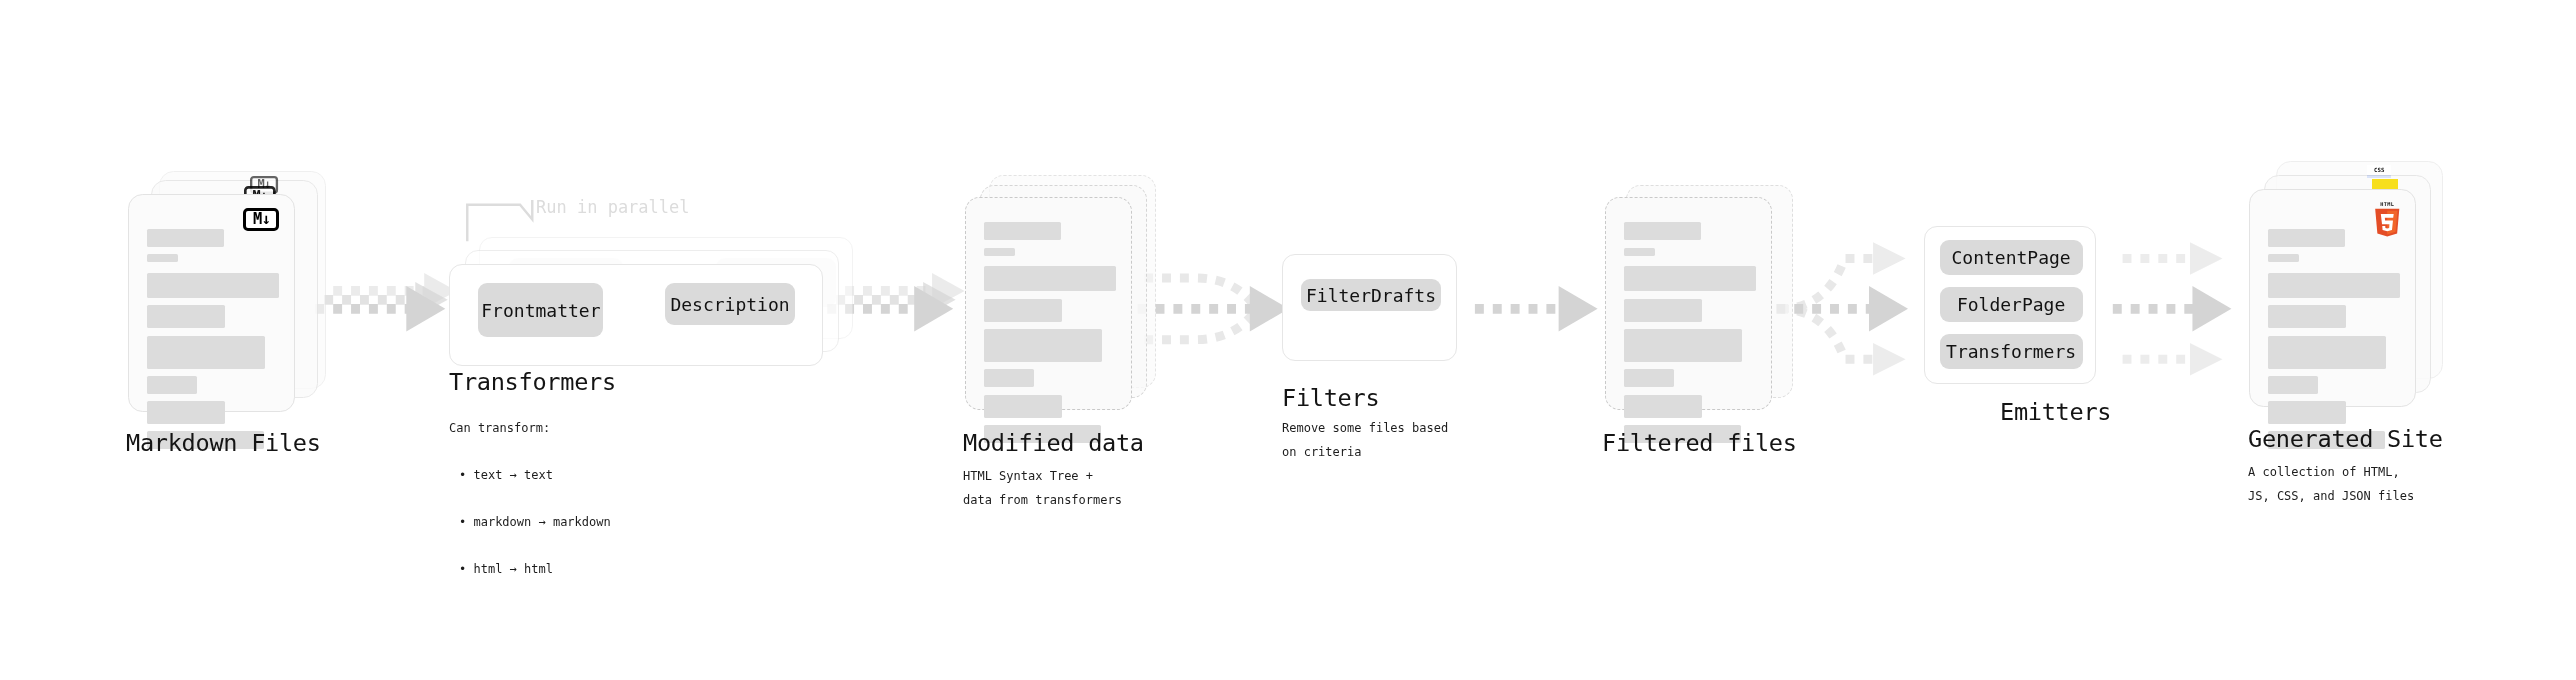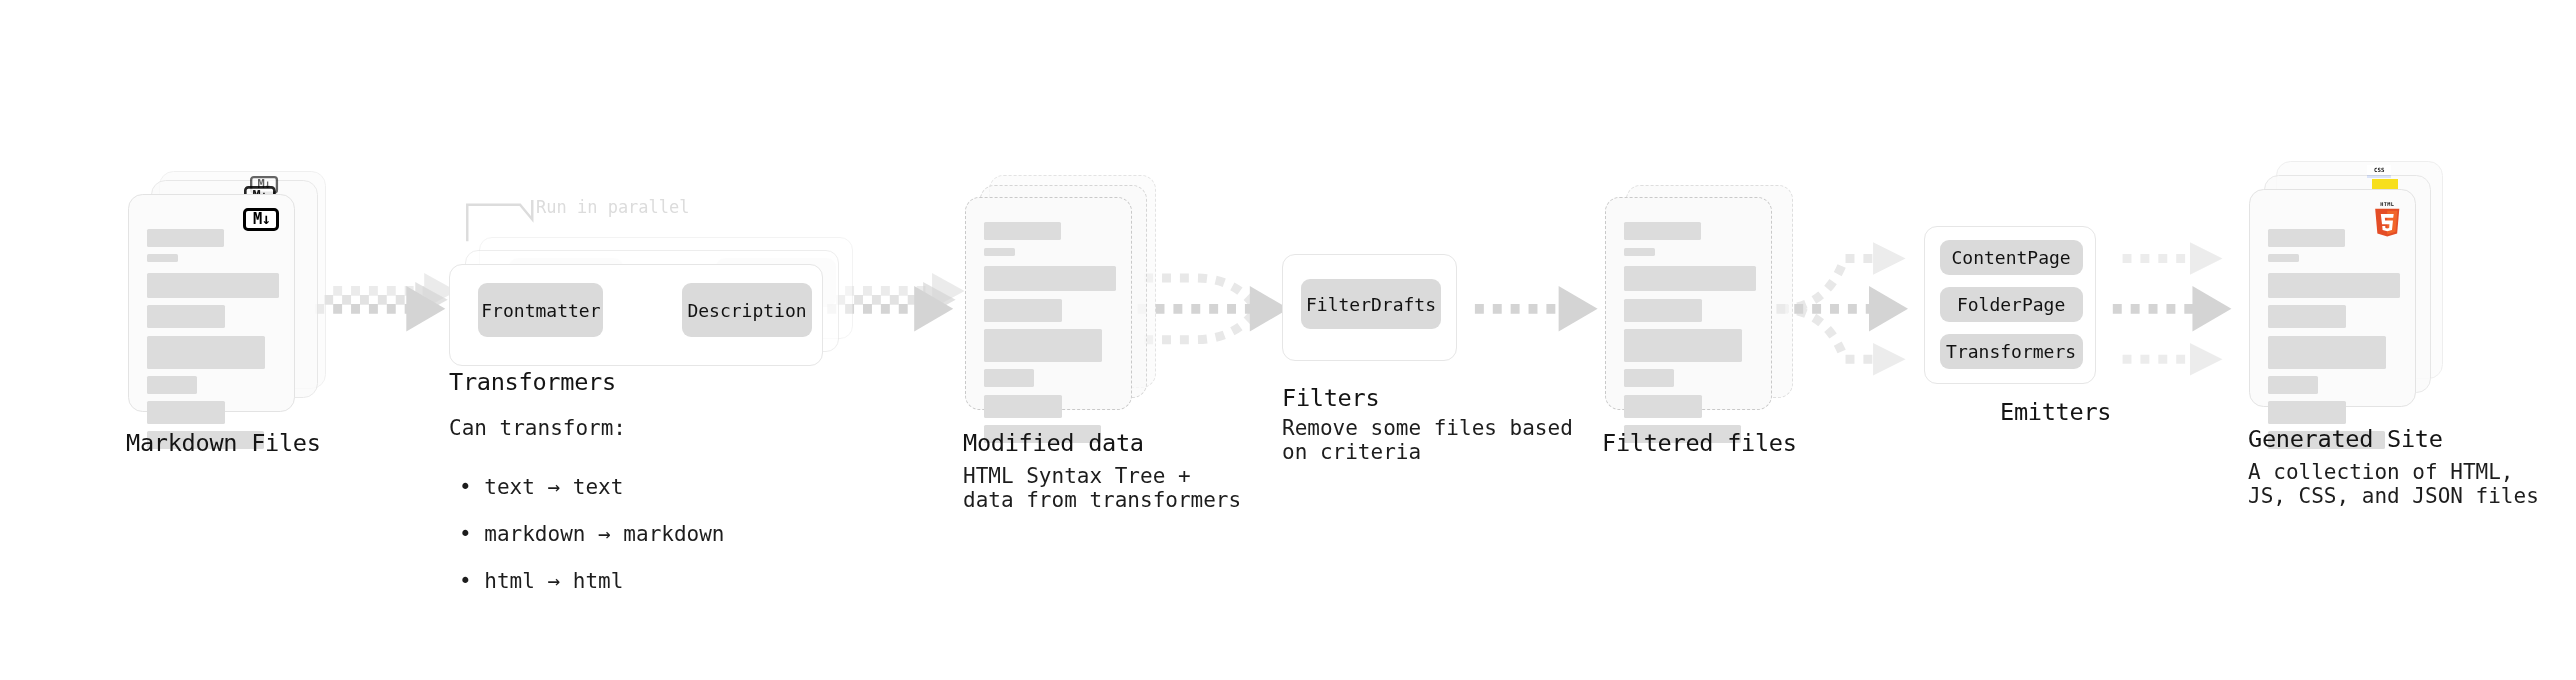--- a/index.html
+++ b/index.html
@@ -48,21 +48,21 @@
   .title {
     position: absolute;
     font-size: 23.6px;
     color: #141414;
     letter-spacing: -0.3px;
     white-space: nowrap;
     font-weight: 400;
   }
   .subtitle {
     position: absolute;
-    font-size: 21px;
+    font-size: 12px;
     line-height: 23.6px;
     color: #1d1d1d;
     white-space: pre-line;
   }
   .ghost-label {
     position: absolute;
     font-size: 17px;
     color: #dcdcdc;
     white-space: nowrap;
   }
@@ -268,28 +268,28 @@
     <g>
       <line x1="-18" y1="53" x2="80" y2="53" stroke="#d8d8d8" stroke-width="4"></line>
       <path d="M76,45 L95,53 L76,61 Z" fill="#d8d8d8"></path>
     </g>
   </svg>
 
   <div class="groupbox" style="left:449px; top:264px; width:374px; height:102px;">
     <div class="chip" style="left:28.4px; top:18px; width:125px; height:54px;">
       <span>Frontmatter</span>
     </div>
-    <div class="chip" style="left:232px; top:18px; width:130px; height:54px;">
+    <div class="chip" style="left:215px; top:18px; width:130px; height:42px;">
       <span>Description</span>
     </div>
   </div>
 
   <div class="title" style="left:449px; top:368px;">Transformers</div>
   <div class="subtitle" style="left:449px; top:417px;">Can transform:</div>
-  <div class="subtitle" style="left:459px; top:452px;">
+  <div class="subtitle" style="left:459px; top:440px;">
     <div>•&nbsp;<span>text → text</span></div>
     <div>•&nbsp;<span>markdown → markdown</span></div>
     <div>•&nbsp;<span>html → html</span></div>
   </div>
 
   <div class="doc-stack">
     <div class="doc dashed" style="left:989px; top:175px; width:167px; height:213px; opacity:.5;"></div>
     <div class="doc dashed" style="left:980px; top:185px; width:167px; height:213px; opacity:.75;"></div>
     <div class="doc dashed" style="left:965px; top:197px; width:167px; height:213px;">
       <div class="doc-lines" style="top:24.4px;">
@@ -302,21 +302,21 @@
         <div class="bar" style="width:78px;height:23px;"></div>
         <div class="bar" style="width:117px;height:18px;"></div>
       </div>
     </div>
   </div>
   <div class="title" style="left:963px; top:429px;">Modified data</div>
   <div class="subtitle" style="left:963px; top:465px;">HTML Syntax Tree +
 data from transformers</div>
 
   <div class="groupbox" style="left:1282px; top:254px; width:175px; height:107px;">
-    <div class="chip" style="left:18px; top:24.4px; width:140px; height:50px;border-radius:9px;">
+    <div class="chip" style="left:18px; top:24.4px; width:140px; height:32px;border-radius:9px;">
       <span>FilterDrafts</span>
     </div>
   </div>
   <div class="title" style="left:1282px; top:384px;">Filters</div>
   <div class="subtitle" style="left:1282px; top:417px;">Remove some files based
 on criteria</div>
 
   <div class="doc-stack">
     <div class="doc dashed" style="left:1626px; top:185px; width:167px; height:213px; opacity:.6;"></div>
     <div class="doc dashed" style="left:1605px; top:197px; width:167px; height:213px;">

